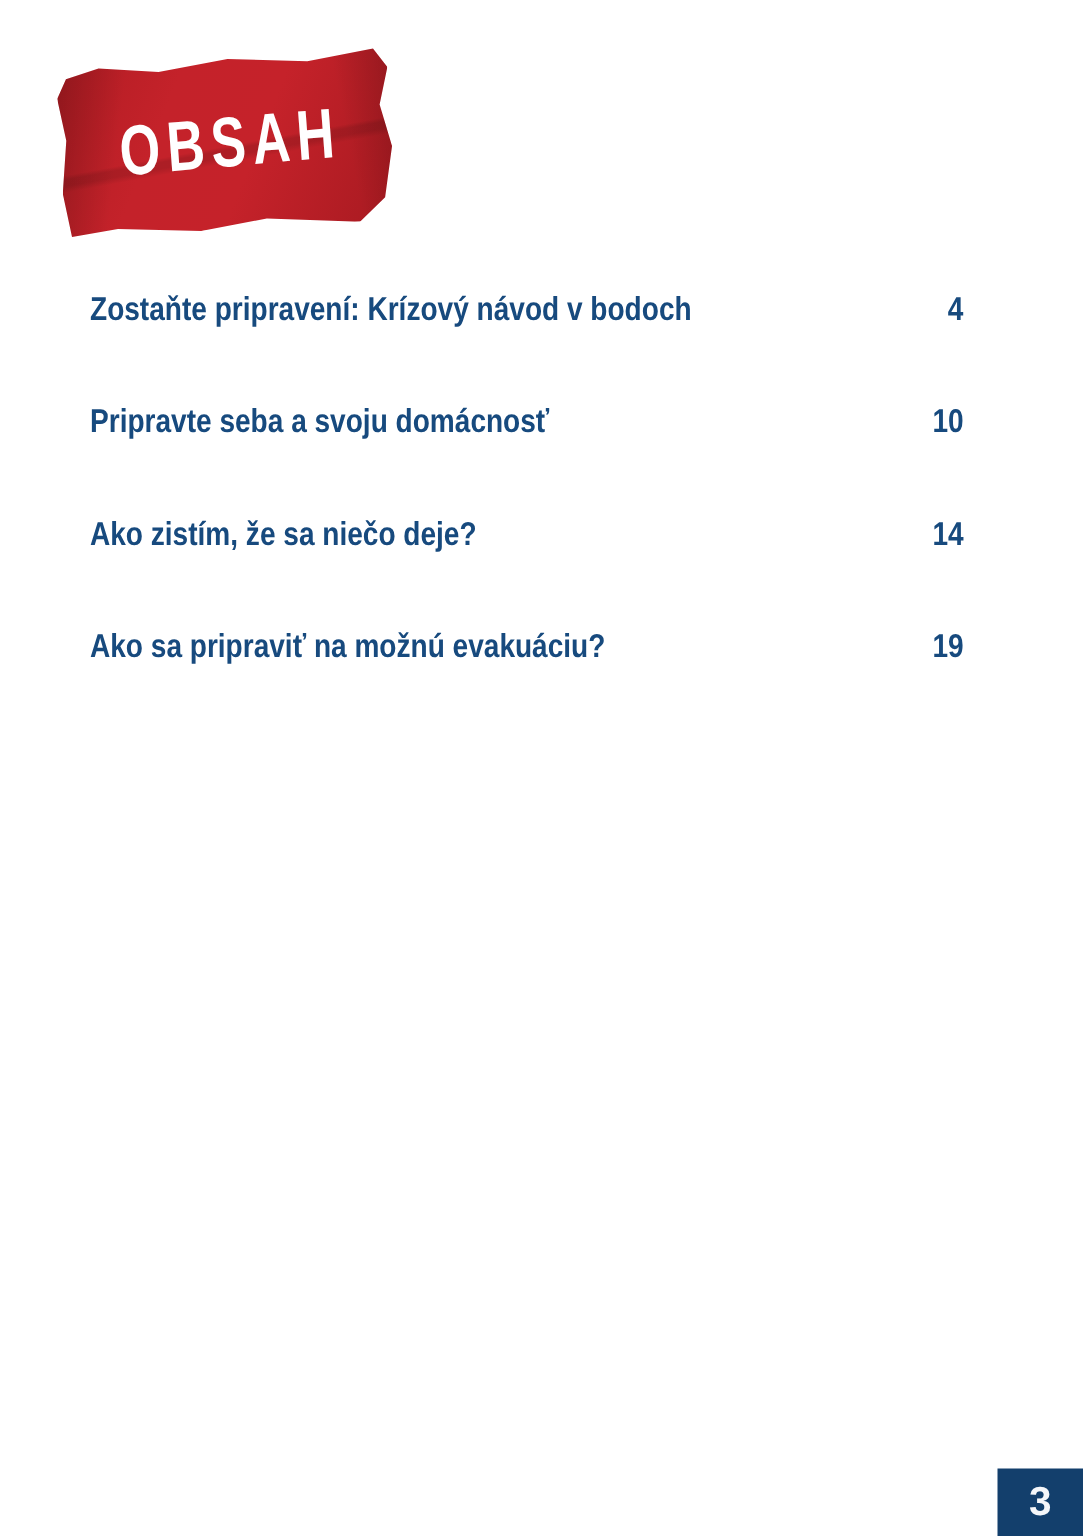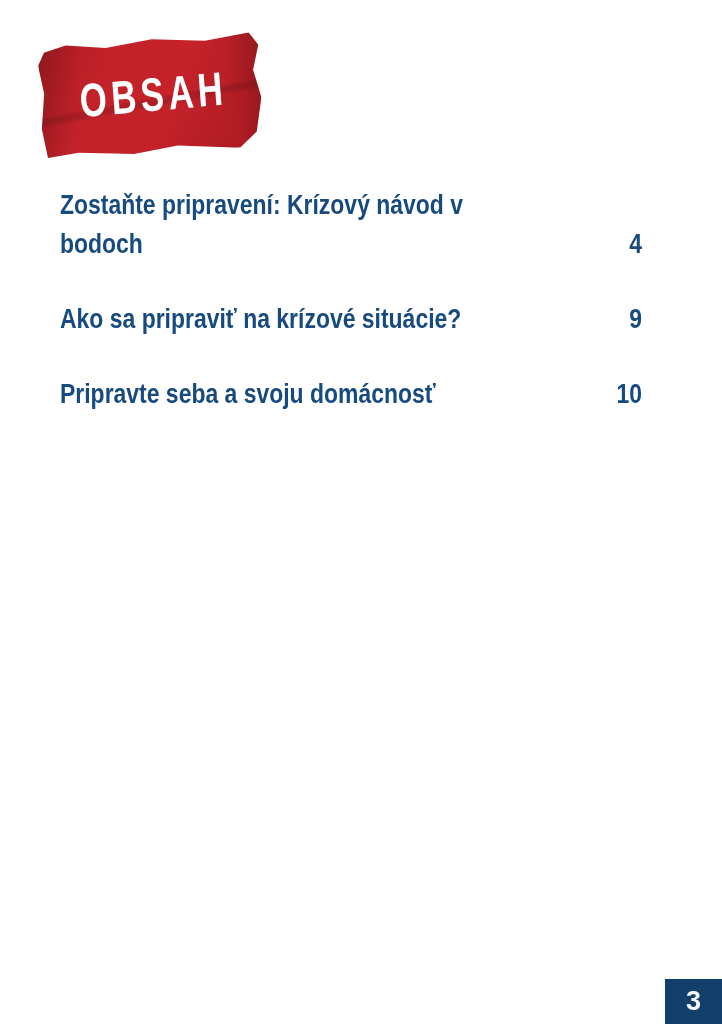--- a/index.html
+++ b/index.html
@@ -40,21 +40,21 @@
     transform:scaleX(.74) rotate(-1.2deg);
   }
   
   .toc{
     position:absolute;
     left:60px;top:186px;width:582px;
   }
   .toc-row{
     display:flex;justify-content:space-between;align-items:flex-end;
     margin-bottom:36px;
-    font-weight:bold;font-size:27px;line-height:39px;
+    font-weight:bold;font-size:22px;line-height:39px;
     color:var(--text-blue);
     cursor:pointer;
   }
   .toc-title{
     white-space:pre-line;
     display:inline-block;
     transform:scaleX(.85);
     transform-origin:left center;
   }
   .toc-page{
@@ -81,26 +81,30 @@
   <div class="banner">
     <span class="banner-title">OBSAH</span>
   </div>
 
   <div class="toc">
     <div class="toc-row">
       <span class="toc-title">Zostaňte pripravení: Krízový návod v bodoch</span>
       <span class="toc-page">4</span>
     </div>
     <div class="toc-row">
-      <span class="toc-title">Ako sa pripraviť na krízové situácie?</span>
-      <span class="toc-page">9</span>
+      <span class="toc-title">Pripravte seba a svoju domácnosť</span>
+      <span class="toc-page">10</span>
     </div>
     <div class="toc-row">
-      <span class="toc-title">Pripravte seba a svoju domácnosť</span>
-      <span class="toc-page">10</span>
+      <span class="toc-title">Ako zistím, že sa niečo deje?</span>
+      <span class="toc-page">14</span>
+    </div>
+    <div class="toc-row">
+      <span class="toc-title">Ako sa pripraviť na možnú evakuáciu?</span>
+      <span class="toc-page">19</span>
     </div>
   </div>
 
   <div class="page-badge">
     <span>3</span>
   </div>
 
 </div>
 
 </body></html>

